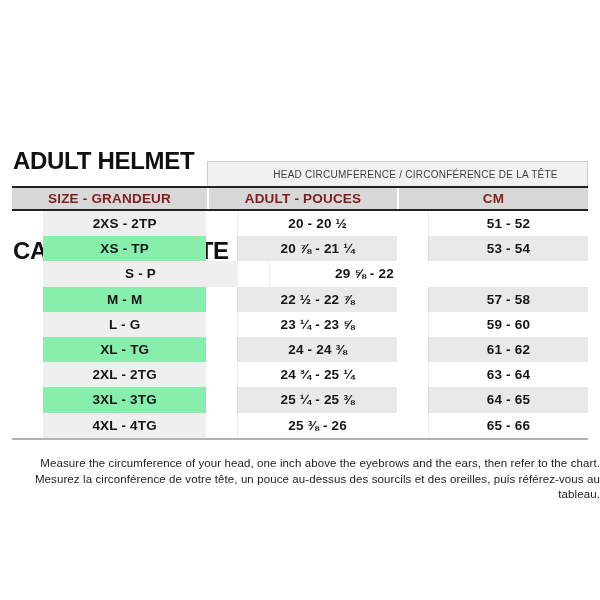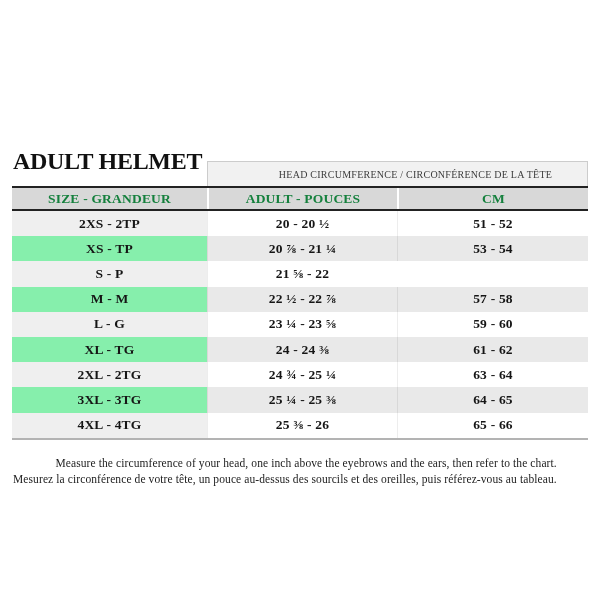--- a/index.html
+++ b/index.html
@@ -1,21 +1,21 @@
 <!DOCTYPE html>
 <html><head>
 <meta charset="utf-8">
 <style>
   html, body { margin: 0; padding: 0; background: #ffffff; }
   .page {
     position: relative;
     width: 600px;
     height: 600px;
     background: #ffffff;
-    font-family: Liberation Serif, serif;
+    font-family: Liberation Sans, sans-serif;
     overflow: hidden;
     border-radius: 31px;
   }
   .title {
     position: absolute;
     left: 13px;
     top: 86px;
     font-size: 24px;
     font-weight: bold;
     color: #111111;
@@ -54,36 +54,37 @@
   .c1 { width: 195px; }
   .c2 { width: 190px; }
   .c3 { width: 191px; }
   .hcell {
     box-sizing: border-box;
     display: flex;
     align-items: center;
     justify-content: center;
     font-weight: bold;
     font-size: 13.5px;
-    color: #15803d;
+    color: #7f1d1d;
     letter-spacing: 0.2px;
     text-align: center;
   }
   .headrow .c2, .headrow .c3 { border-left: 2px solid #ffffff; }
   .tbody { border-bottom: 2px solid #b3b3b3; }
   .trow { display: flex; height: 25.2px; }
   .tcell {
     box-sizing: border-box;
     display: flex;
     align-items: center;
     justify-content: center;
     font-weight: bold;
     font-size: 13.5px;
     color: #151515;
     letter-spacing: 0.2px;
+    margin-left: 31px;
   }
   .trow .c2, .trow .c3 { border-left: 1px solid rgba(0,0,0,0.07); }
   .trow.odd  .c1 { background: #efefef; }
   .trow.odd  .c2, .trow.odd  .c3 { background: #ffffff; }
   .trow.even .c1 { background: #86efac; }
   .trow.even .c2, .trow.even .c3 { background: #e9e9e9; }
   .footer {
     position: absolute;
     left: 13px;
     top: 456px;
@@ -121,21 +122,21 @@
           <div class="tcell c2">20 - 20 ½</div>
           <div class="tcell c3">51 - 52</div>
         </div>
         <div class="trow even">
           <div class="tcell c1">XS - TP</div>
           <div class="tcell c2">20 ⅞ - 21 ¼</div>
           <div class="tcell c3">53 - 54</div>
         </div>
         <div class="trow odd">
           <div class="tcell c1">S - P</div>
-          <div class="tcell c2">21 ⅝ - 22</div>
+          <div class="tcell c2">29 ⅝ - 22</div>
         </div>
         <div class="trow even">
           <div class="tcell c1">M - M</div>
           <div class="tcell c2">22 ½ - 22 ⅞</div>
           <div class="tcell c3">57 - 58</div>
         </div>
         <div class="trow odd">
           <div class="tcell c1">L - G</div>
           <div class="tcell c2">23 ¼ - 23 ⅝</div>
           <div class="tcell c3">59 - 60</div>

